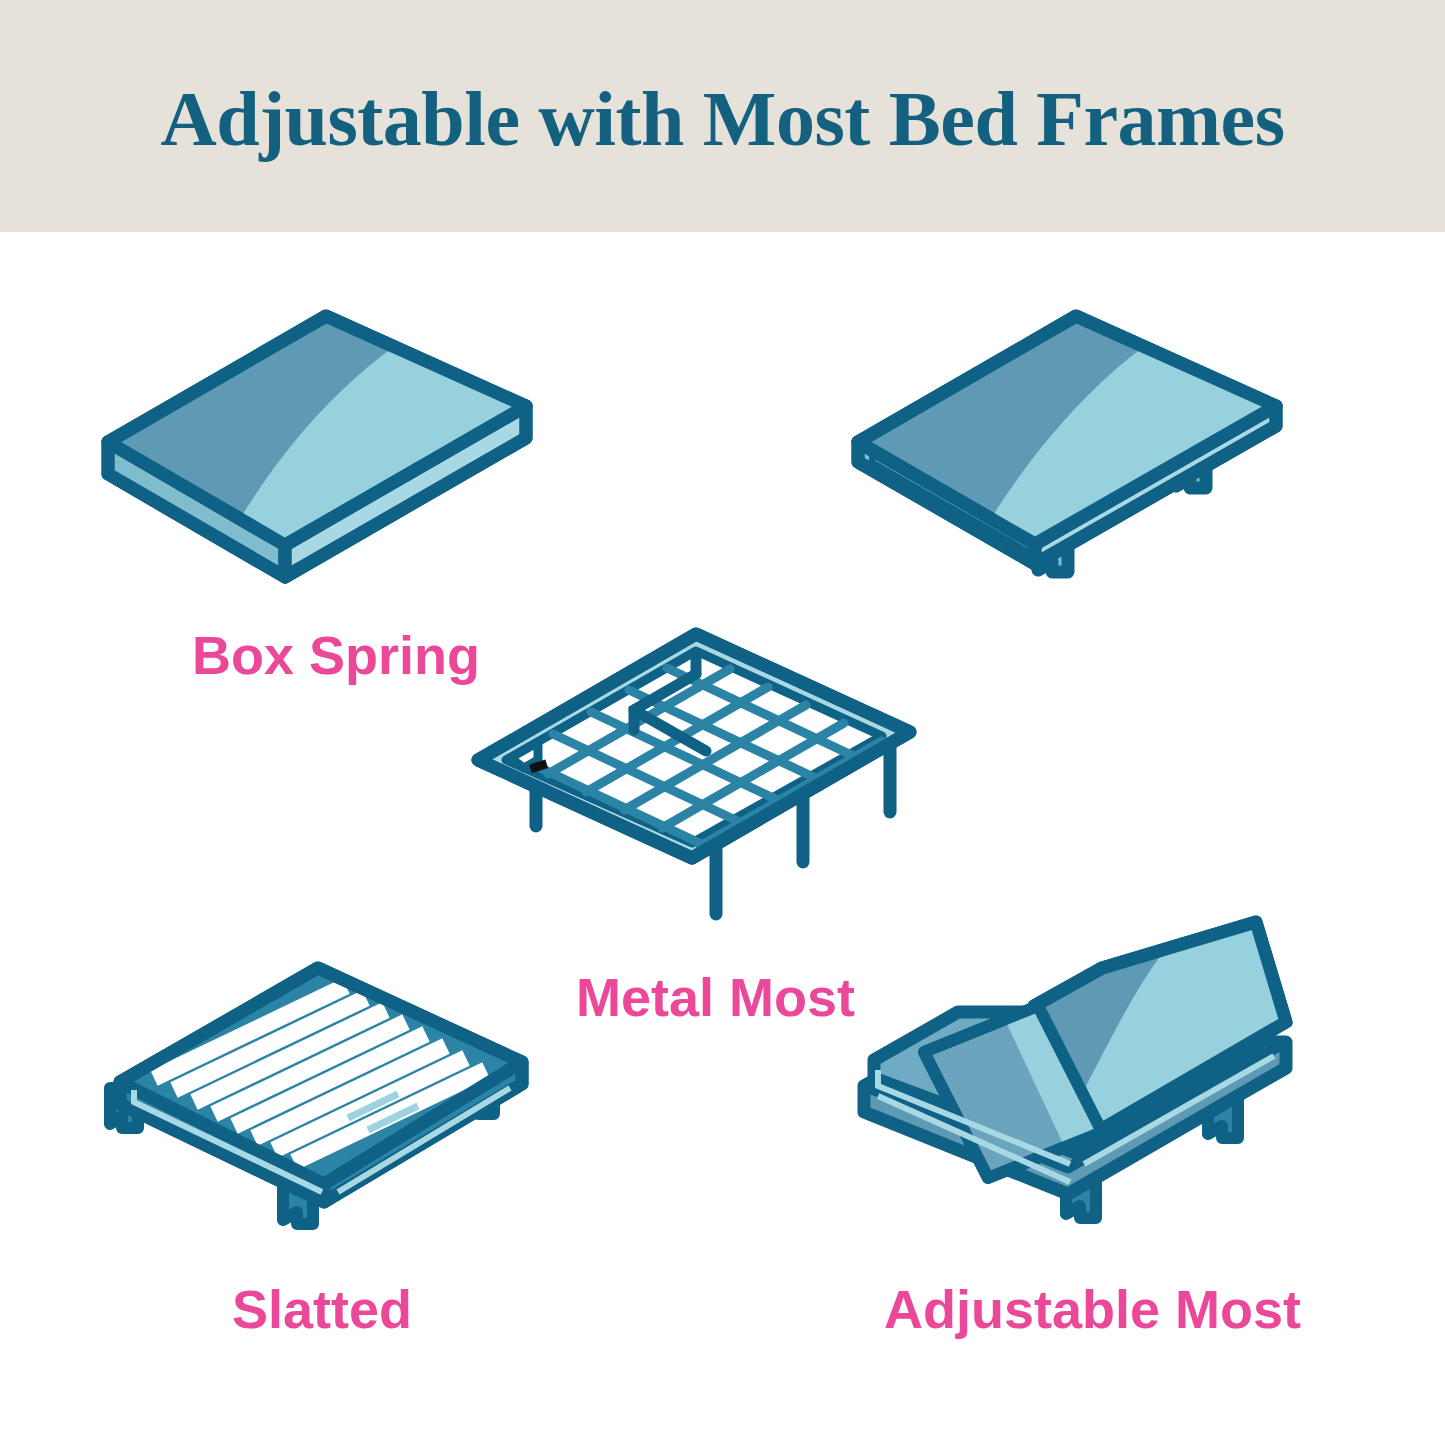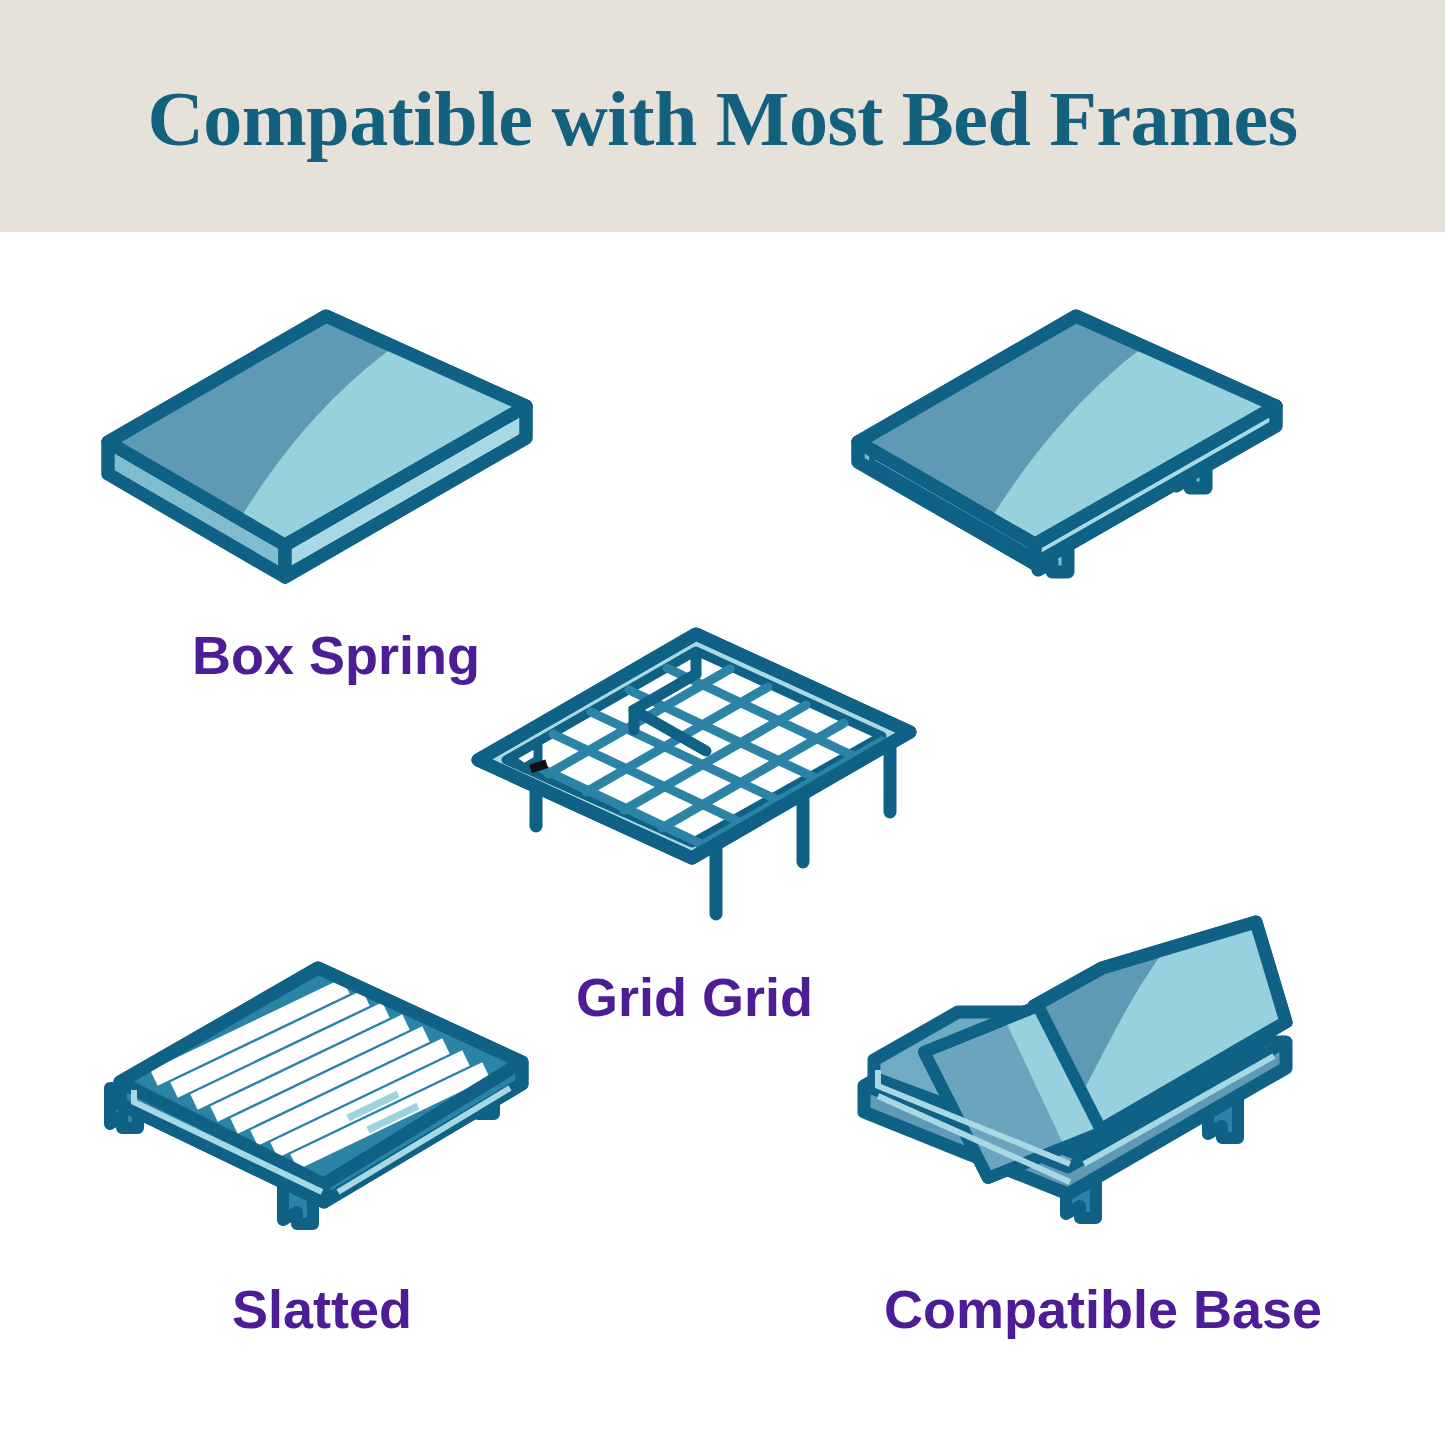--- a/index.html
+++ b/index.html
@@ -50,37 +50,37 @@
   #fig-metal-grid      { left: 458px; top: 614px; width: 490px; height: 330px; }
   #fig-slatted         { left: 98px;  top: 952px; width: 460px; height: 300px; }
   #fig-adjustable-base { left: 838px; top: 910px; width: 490px; height: 340px; }
 
   
   .label {
     position: absolute;
     font-family: "Liberation Sans", sans-serif;
     font-weight: bold;
     font-size: 54px;
-    color: #4c1d95;
+    color: #ec4899;
     white-space: nowrap;
     line-height: 1;
   }
   #label-box-spring      { left: 192px;  top: 628px;  }
   #label-platform        { left: 968px;  top: 628px;  }
   #label-metal-grid      { left: 576px;  top: 970px;  }
   #label-slatted         { left: 232px;  top: 1282px; text-align: right; }
   #label-adjustable-base { left: 884px;  top: 1282px; }
 </style>
 </head>
 <body>
 
 <div id="page">
 
   <div id="header-band">
-    <div id="header-title">Compatible with Most Bed Frames</div>
+    <div id="header-title">Adjustable with Most Bed Frames</div>
   </div>
 
   <div class="fig" id="fig-box-spring">
     <svg viewBox="0 0 490 300" width="490" height="300" aria-hidden="true">
       <g fill="none" stroke="#0f6285" stroke-width="13" stroke-linejoin="round" stroke-linecap="round">
 
         <path d="M20 146 L20 178 L197 281 L197 249 Z" fill="#7fbccd"></path>
 
         <path d="M197 281 L197 249 L438 110 L438 142 Z" fill="#a8d8e3"></path>
 
@@ -253,17 +253,17 @@
 
       <g fill="none" stroke="#a8d8e3" stroke-width="6">
         <path d="M40 160 L40 176 L232 254"></path>
         <path d="M246 254 L436 146"></path>
         <path d="M40 186 L232 272"></path>
       </g>
     </svg>
   </div>
 
   <div class="label" id="label-box-spring">Box Spring</div>
-  <div class="label" id="label-metal-grid">Grid Grid</div>
+  <div class="label" id="label-metal-grid">Metal Most</div>
   <div class="label" id="label-slatted">Slatted</div>
-  <div class="label" id="label-adjustable-base">Compatible Base</div>
+  <div class="label" id="label-adjustable-base">Adjustable Most</div>
 
 </div>
 
 </body></html>

